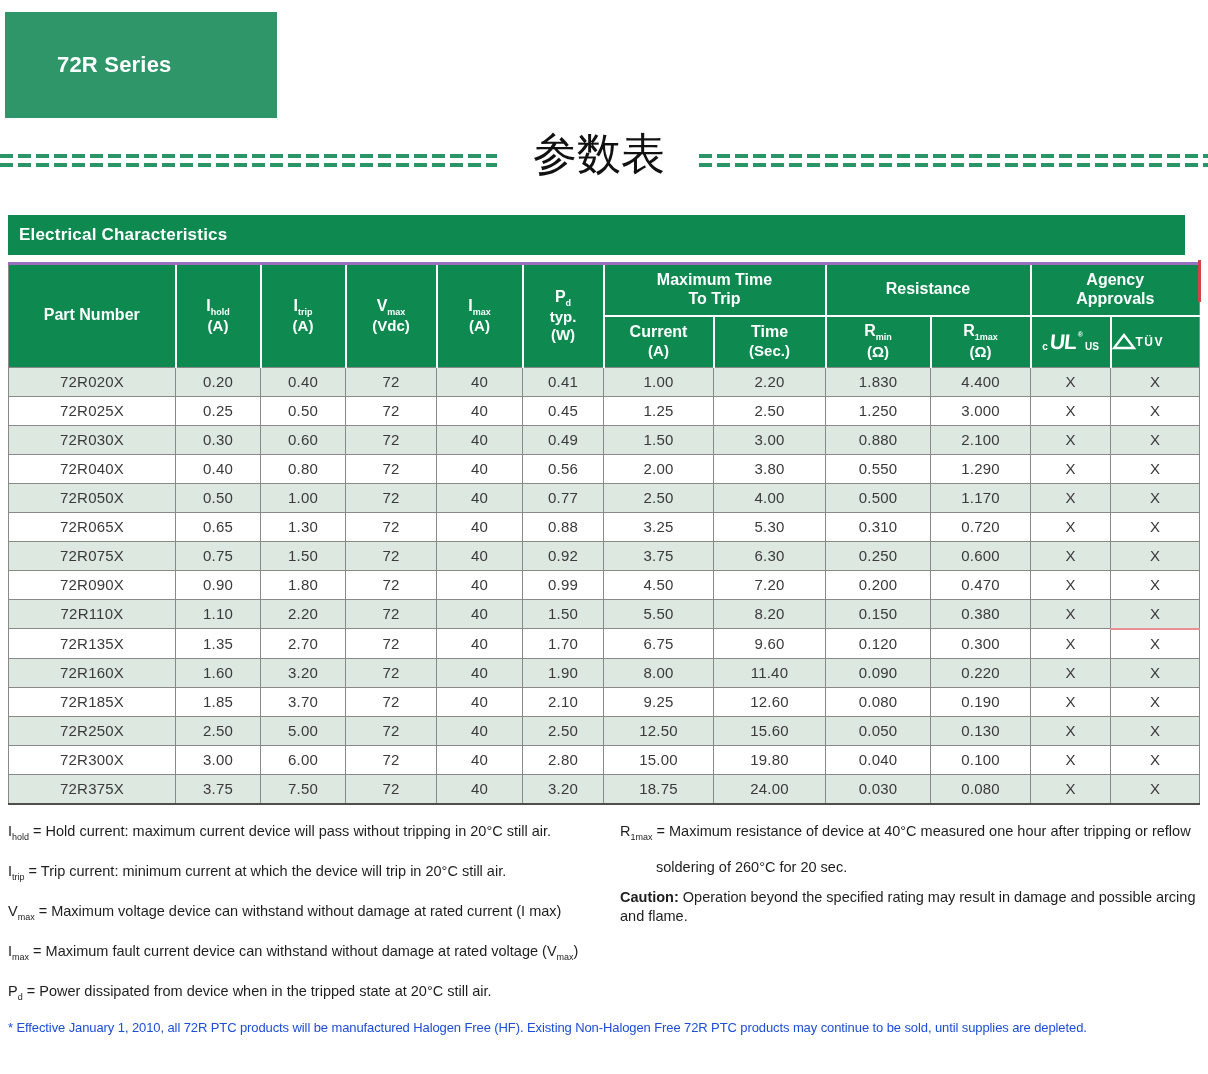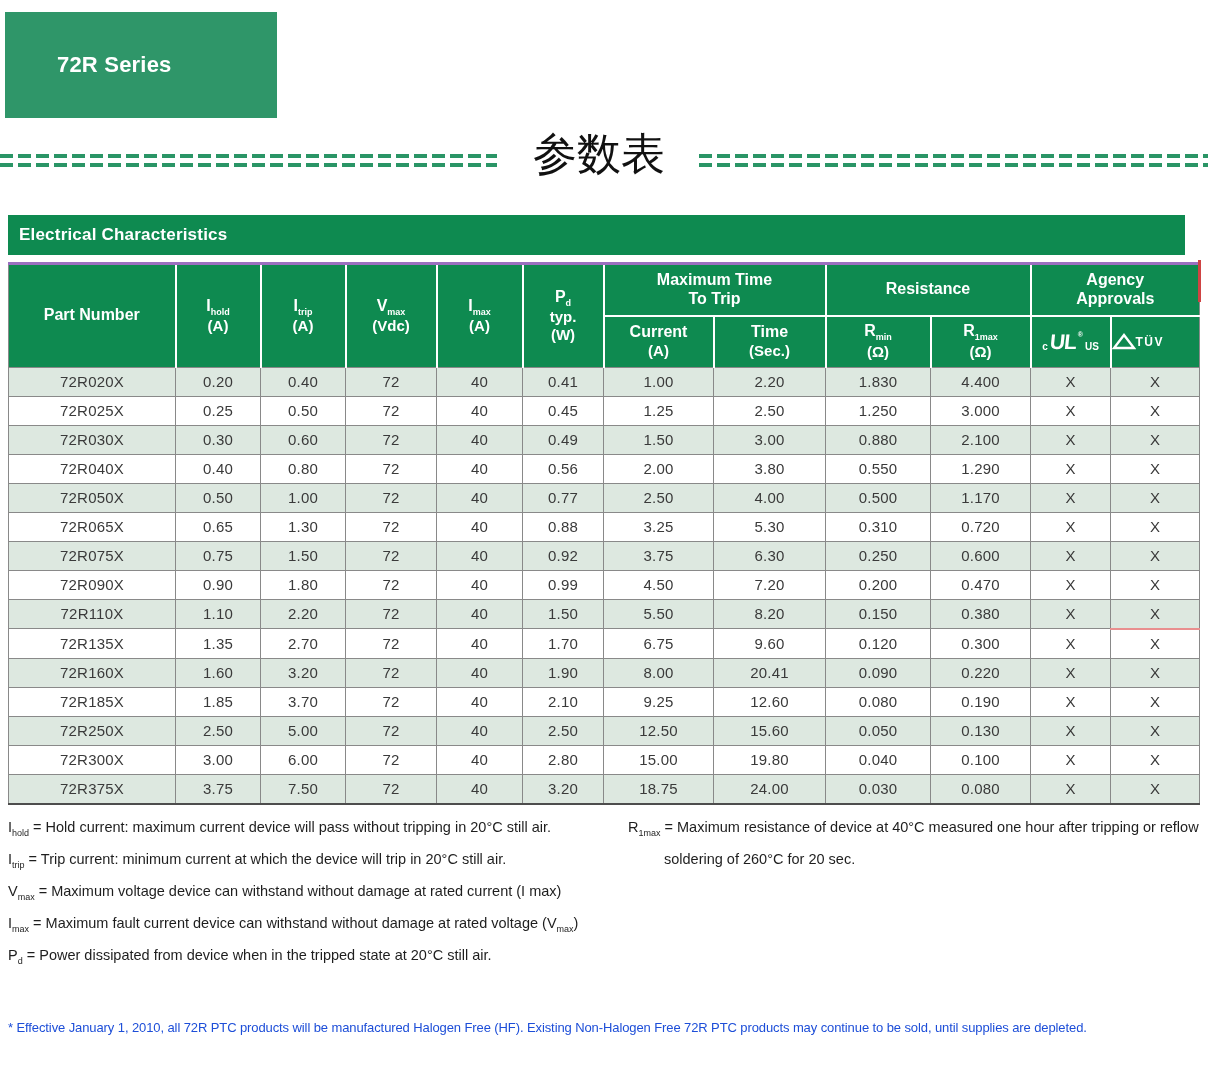--- a/index.html
+++ b/index.html
@@ -53,21 +53,21 @@
   .ul-core{font-size:21px;font-weight:bold;transform:skewX(-6deg);letter-spacing:-1px;}
   .ul-reg{font-size:7px;align-self:flex-start;}
   .ul-us{font-size:10px;font-weight:bold;}
   .tuv-mark{display:flex;align-items:center;line-height:1;color:#fff;}
   .tuv-label{font-size:12px;font-weight:bold;letter-spacing:1.5px;margin-top:1px;}
 
   
   .notes{position:absolute;left:8px;top:818px;width:1192px;display:flex;font-size:14.5px;color:#1e1e1e;}
   .notes-left{width:612px;}
   .notes-right{flex:1;padding-left:8px;box-sizing:border-box;}
-  .note{margin:0 0 8px 0;line-height:18px;white-space:nowrap;}
+  .note{margin:0 0 8px 0;line-height:26px;white-space:nowrap;}
   .note sub{font-size:9px;}
   .wrapnote{white-space:normal;}
   .r1max-l2{margin:0 0 8px 0;padding-left:36px;line-height:18px;}
   .caution{margin:12px 0 0 0;line-height:19px;width:580px;}
   .caution b{font-weight:bold;}
 
   
   .bottom-note{position:absolute;left:8px;top:1020px;width:1198px;font-size:13px;color:#1d4ed8;
                letter-spacing:-.1px;white-space:nowrap;}
 </style>
@@ -322,21 +322,21 @@
             <td>X</td>
           </tr>
           <tr>
             <td>72R160X</td>
             <td>1.60</td>
             <td>3.20</td>
             <td>72</td>
             <td>40</td>
             <td>1.90</td>
             <td>8.00</td>
-            <td>20.41</td>
+            <td>11.40</td>
             <td>0.090</td>
             <td>0.220</td>
             <td>X</td>
             <td>X</td>
           </tr>
           <tr>
             <td>72R185X</td>
             <td>1.85</td>
             <td>3.70</td>
             <td>72</td>
@@ -399,18 +399,19 @@
     <div class="notes-left">
       <p class="note"><span>I</span><sub>hold</sub><span> = Hold current: maximum current device will pass without tripping in 20°C still air.</span></p>
       <p class="note"><span>I</span><sub>trip</sub><span> = Trip current: minimum current at which the device will trip in 20°C still air.</span></p>
       <p class="note"><span>V</span><sub>max</sub><span> = Maximum voltage device can withstand without damage at rated current (I max)</span></p>
       <p class="note"><span>I</span><sub>max</sub><span> = Maximum fault current device can withstand without damage at rated voltage (V</span><sub>max</sub><span>)</span></p>
       <p class="note"><span>P</span><sub>d</sub><span> = Power dissipated from device when in the tripped state at 20°C still air.</span></p>
     </div>
     <div class="notes-right">
       <p class="note wrapnote"><span>R</span><sub>1max</sub><span> = Maximum resistance of device at 40°C measured one hour after tripping or reflow</span></p>
       <p class="r1max-l2">soldering of 260°C for 20 sec.</p>
+      <p class="caution"><b>Caution:</b><span> Operation beyond the specified rating may result in damage and possible arcing and flame.</span></p>
     </div>
   </div>
 
   <div class="bottom-note">* Effective January 1, 2010, all 72R PTC products will be manufactured Halogen Free (HF). Existing Non-Halogen Free 72R PTC products may continue to be sold, until supplies are depleted.</div>
 
 </div>
 
 </body></html>

